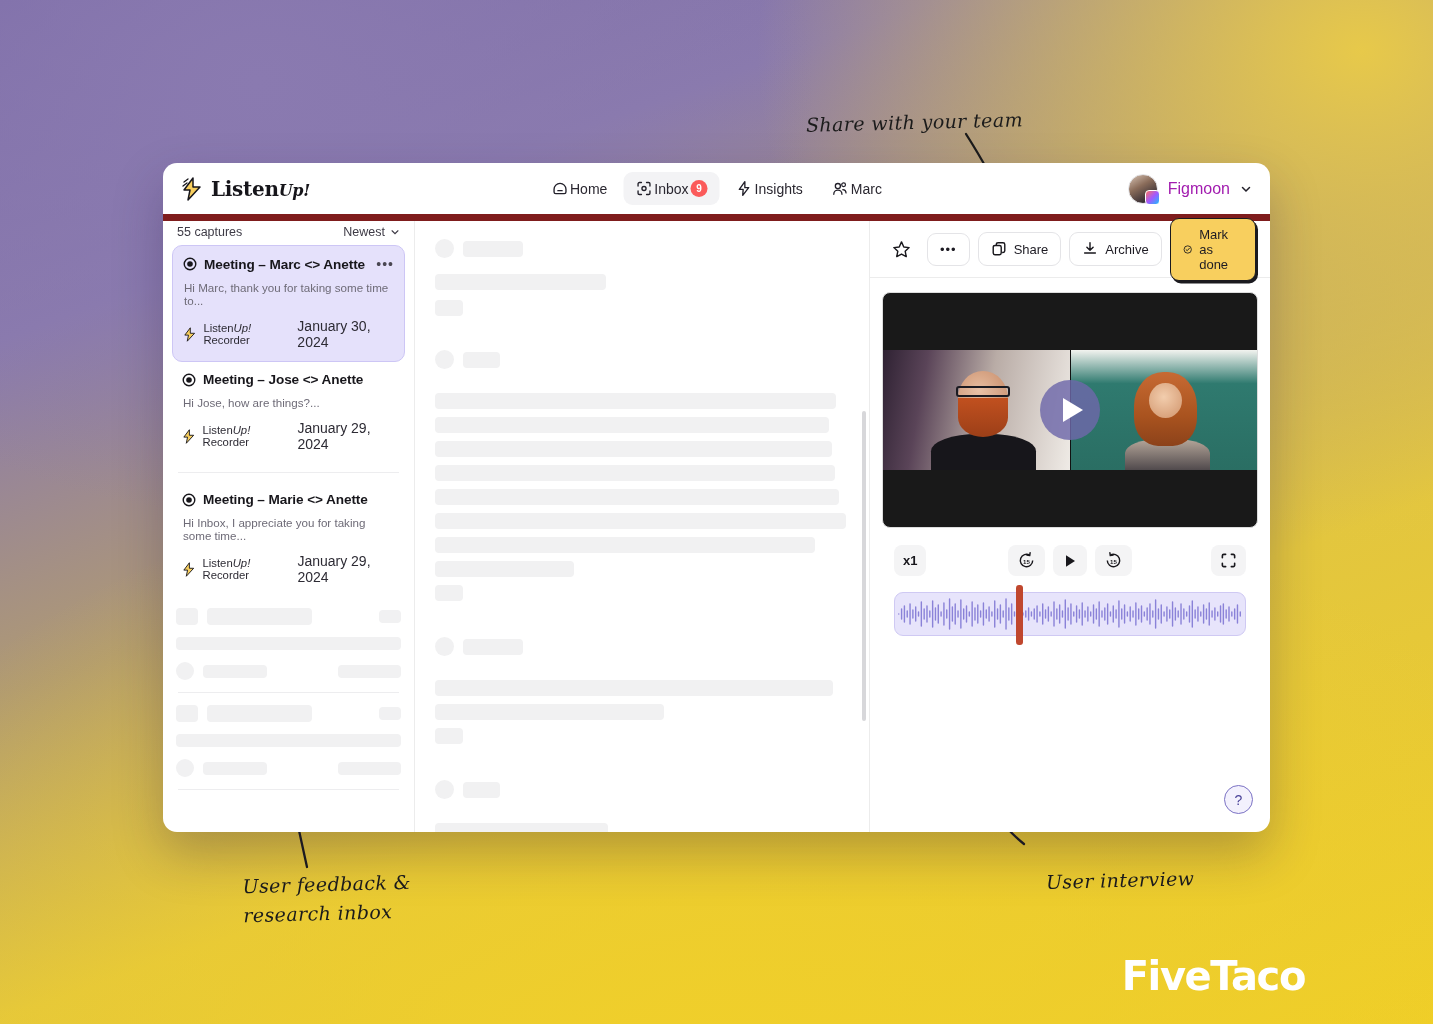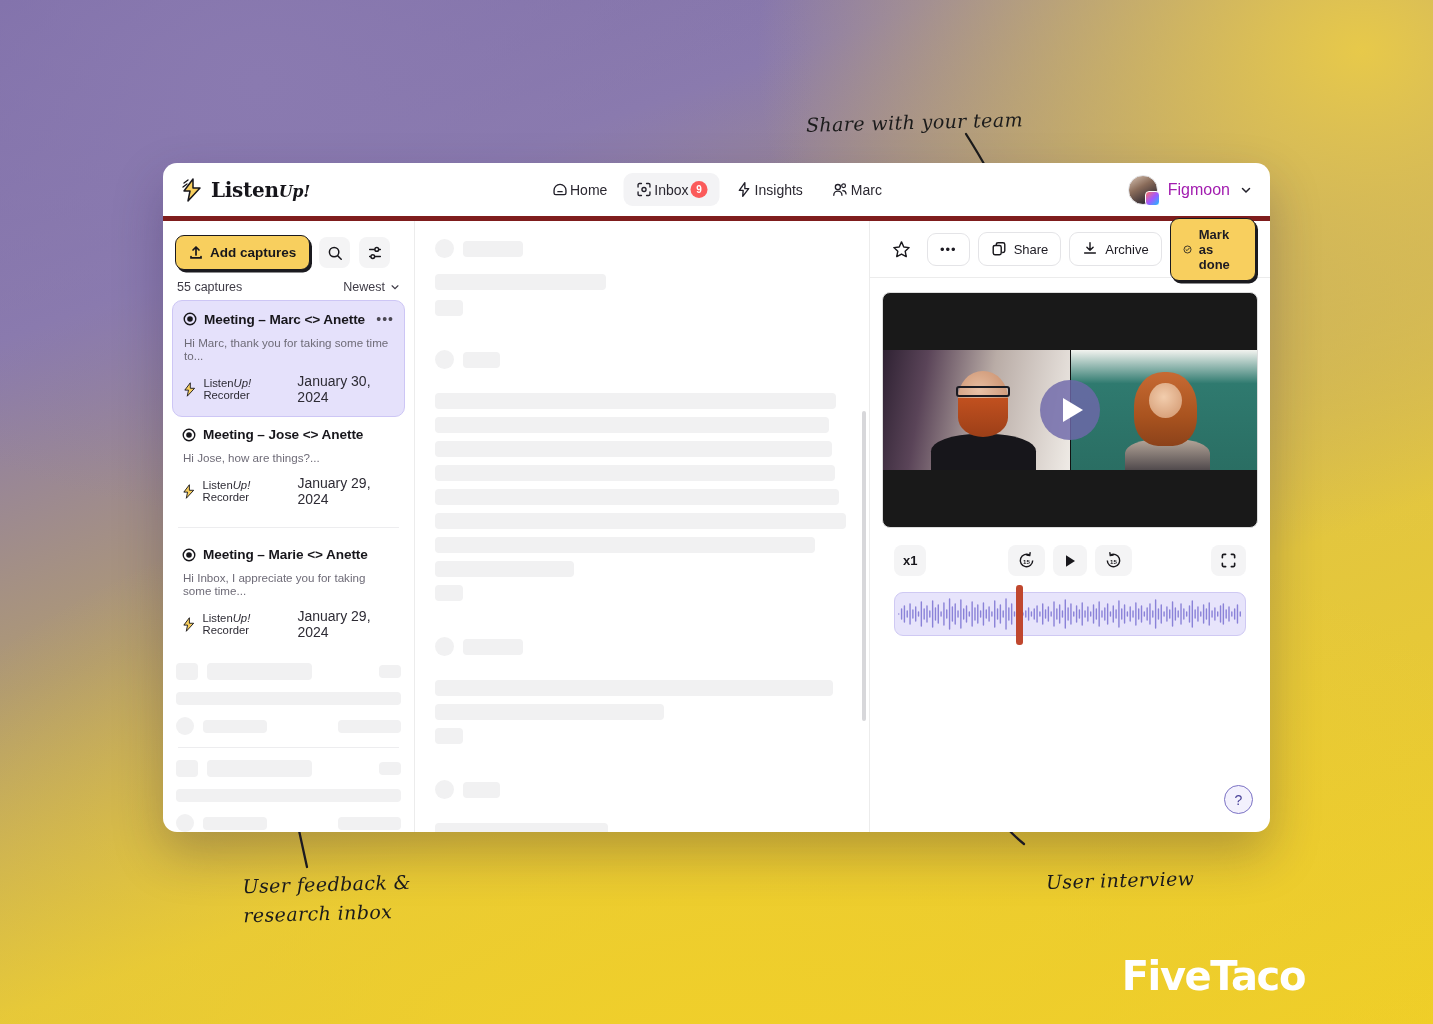--- a/index.html
+++ b/index.html
@@ -34,21 +34,21 @@
   .window {
     position:absolute; left:163px; top:163px;
     width:1107px; height:669px;
     background:#ffffff; border-radius:14px;
     box-shadow:0 22px 50px rgba(40,25,70,.28);
     overflow:hidden; display:flex; flex-direction:column;
   }
   
   .topnav {
     height:58px; flex:0 0 58px; display:flex; align-items:center;
-    padding:0 18px; border-bottom:5px solid #7f1d1d; position:relative;
+    padding:0 18px; border-bottom:7px solid #7f1d1d; position:relative;
   }
   .brand { display:flex; align-items:center; gap:8px; }
   .brand-text { font-size:20px; font-weight:700; color:#16151a; letter-spacing:-.3px;
                 font-family:"DejaVu Serif", serif; }
   .brand-text .up { font-style:italic; font-size:16px; font-weight:700; }
   .nav-center { position:absolute; left:50%; transform:translateX(-50%);
                 display:flex; align-items:center; gap:4px; }
   .navitem { display:flex; align-items:center; gap:2px; padding:8px 12px;
              border-radius:9px; font-size:14px; color:#2a2730; cursor:pointer; }
   .navitem.active { background:#f3f3f5; }
@@ -102,21 +102,21 @@
   .sk-row { display:flex; align-items:center; gap:9px; margin:12px 4px; }
   .sk-circ { border-radius:50%; background:#f1f1f2; }
 
   
   .actions { height:57px; flex:0 0 57px; display:flex; align-items:center;
     justify-content:flex-end; gap:8px; padding:0 14px; border-bottom:1px solid #ececec; }
   .act { display:flex; align-items:center; gap:7px; padding:8px 12px; border-radius:9px;
     border:1px solid #e4e4e7; font-size:13px; color:#1d1b23; background:#fff; cursor:pointer; }
   .act.plain { border:none; padding:8px; }
   .act.dots { padding:8px 12px; letter-spacing:1px; }
-  .act.primary { background:#f8cf5e; border:1.4px solid #1b1a1f; font-weight:700;
+  .act.primary { background:#f8cf5e; border:1.4px solid #1b1a1f; font-weight:400;
     box-shadow:2px 2.5px 0 #1b1a1f; }
   .player-wrap { padding:14px 12px 0 12px; }
   .video { height:236px; border-radius:8px; background:#191919; position:relative;
     overflow:hidden; border:1px solid #ddd; }
   .vid-strip { position:absolute; left:0; right:0; top:24.5%; height:51%; display:flex; }
   .vid-a { flex:1; position:relative; overflow:hidden;
     background:linear-gradient(100deg,#2f2233 0%,#5a4458 22%,#b9aca6 55%,#efebe6 100%); }
   .vid-b { flex:1; position:relative; overflow:hidden; border-left:1px solid #111;
     background:linear-gradient(180deg,#f2f3ef 0%,#2f7a6f 28%,#2a6e63 100%); }
   .face { position:absolute; border-radius:50%; }
@@ -234,42 +234,20 @@
       <span class="profile-name">Figmoon</span>
       <svg width="12" height="12" viewBox="0 0 12 12">
         <path d="M2.5 4.5 L6 8 L9.5 4.5" fill="none" stroke="#22202a" stroke-width="1.5" stroke-linecap="round"></path>
       </svg>
     </div>
   </div>
 
   <div class="body">
 
     <div class="col-list">
-      <div class="list-tools">
-        <div class="btn-add">
-          <svg width="14" height="15" viewBox="0 0 14 15">
-            <path d="M7 10 V2 M4 5 L7 2 L10 5" fill="none" stroke="#17161b" stroke-width="1.7" stroke-linecap="round" stroke-linejoin="round"></path>
-            <path d="M2 11.5 v1.3 h10 v-1.3" fill="none" stroke="#17161b" stroke-width="1.7" stroke-linecap="round"></path>
-          </svg>
-          <span>Add captures</span>
-        </div>
-        <div class="icon-btn">
-          <svg width="16" height="16" viewBox="0 0 18 18">
-            <circle cx="8" cy="8" r="5.3" fill="none" stroke="#17161b" stroke-width="1.7"></circle>
-            <path d="M12 12 L16 16" stroke="#17161b" stroke-width="1.7" stroke-linecap="round"></path>
-          </svg>
-        </div>
-        <div class="icon-btn">
-          <svg width="16" height="16" viewBox="0 0 18 18">
-            <path d="M3 5 h12 M3 13 h12" stroke="#17161b" stroke-width="1.6" stroke-linecap="round"></path>
-            <circle cx="11" cy="5" r="2.1" fill="#fff" stroke="#17161b" stroke-width="1.6"></circle>
-            <circle cx="6.5" cy="13" r="2.1" fill="#fff" stroke="#17161b" stroke-width="1.6"></circle>
-          </svg>
-        </div>
-      </div>
 
       <div class="list-meta">
         <span>55 captures</span>
         <span class="sort">
           <span>Newest</span>
           <svg width="10" height="10" viewBox="0 0 12 12">
             <path d="M2.5 4.5 L6 8 L9.5 4.5" fill="none" stroke="#3e3b46" stroke-width="1.4" stroke-linecap="round"></path>
           </svg>
         </span>
       </div>

